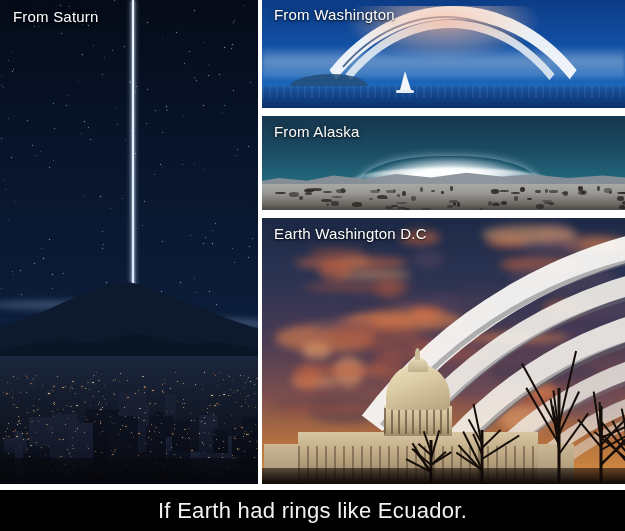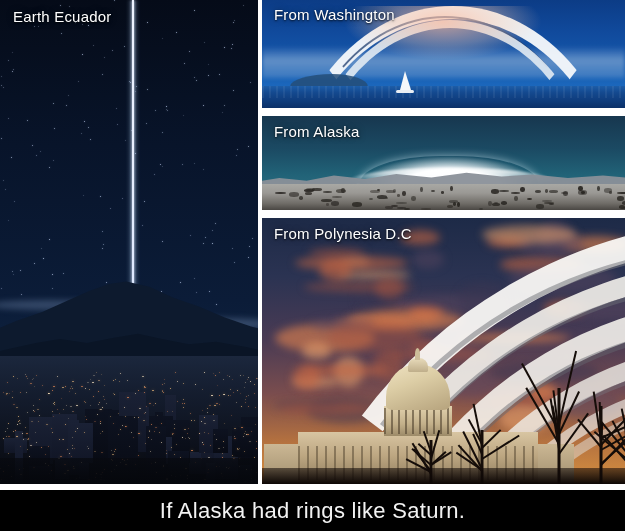--- a/index.html
+++ b/index.html
@@ -943,21 +943,21 @@
         <i style="left:100px;bottom:9px;width:2px;height:1px;opacity:0.34;background:rgba(255,235,200,.9)"></i>
         <i style="left:27px;bottom:34px;width:1px;height:1px;opacity:0.56;background:rgba(255,200,130,.85)"></i>
         <i style="left:102px;bottom:11px;width:1px;height:1px;opacity:0.79;background:rgba(255,150,90,.8)"></i>
         <i style="left:72px;bottom:72px;width:1px;height:1px;opacity:0.39;background:rgba(255,235,200,.9)"></i>
         <i style="left:159px;bottom:51px;width:1px;height:1px;opacity:0.64;background:rgba(255,200,130,.85)"></i>
         <i style="left:72px;bottom:35px;width:1px;height:1px;opacity:0.58;background:rgba(255,235,200,.9)"></i>
         <i style="left:183px;bottom:100px;width:1px;height:1px;opacity:0.77;background:rgba(255,200,130,.85)"></i>
       </div>
     <div class="ec-ground"></div>
 
-    <div class="panel-label" style="left:13px; top:8px;">Earth Ecuador</div>
+    <div class="panel-label" style="left:13px; top:8px;">From Saturn</div>
   </div>
 
   <div class="panel" id="panel-polynesia">
     <div class="layer pl-sky"></div>
     <div class="pl-haze"></div>
     <div class="pl-arch-outer"></div>
     <div class="pl-arch-gap"></div>
     <div class="pl-arch-mid"></div>
     <div class="pl-arch-tint"></div>
     <div class="pl-island"></div>
@@ -1186,20 +1186,20 @@
           <div class="br" style="left:50%;bottom:33%;height:45px;transform:translateX(-50%) rotate(-4.4deg)"></div>
           <div class="br" style="left:50%;bottom:70%;height:31px;transform:translateX(-50%) rotate(-11.7deg)"></div>
           <div class="br" style="left:50%;bottom:53%;height:33px;transform:translateX(-50%) rotate(-28.1deg)"></div>
           <div class="br" style="left:50%;bottom:38%;height:44px;transform:translateX(-50%) rotate(-49.9deg)"></div>
           <div class="br" style="left:50%;bottom:47%;height:42px;transform:translateX(-50%) rotate(-39.7deg)"></div>
           <div class="br" style="left:50%;bottom:33%;height:37px;transform:translateX(-50%) rotate(-41.8deg)"></div>
         </div>
       </div>
     <div class="dc-fg"></div>
 
-    <div class="panel-label" style="left:12px; top:7px;">From Polynesia D.C</div>
+    <div class="panel-label" style="left:12px; top:7px;">Earth Washington D.C</div>
   </div>
 
   <div id="caption-bar">
-    <div id="caption-text">If Alaska had rings like Saturn.</div>
+    <div id="caption-text">If Earth had rings like Ecuador.</div>
   </div>
 
 </div>
 
 </body></html>

